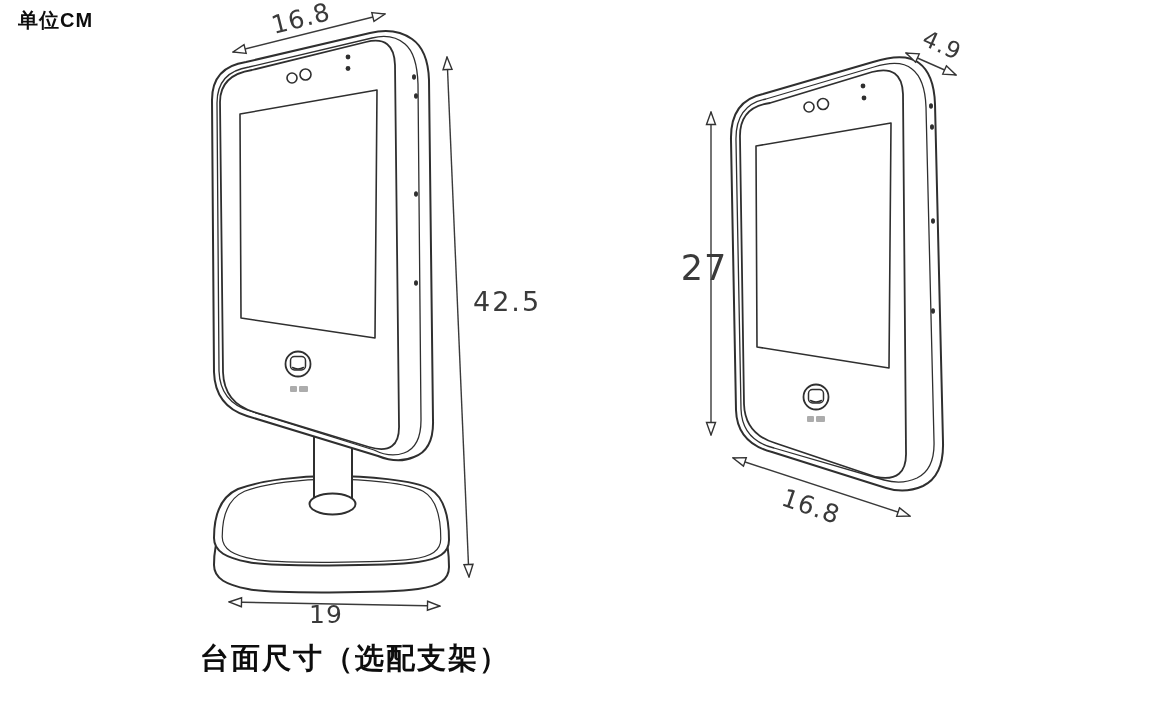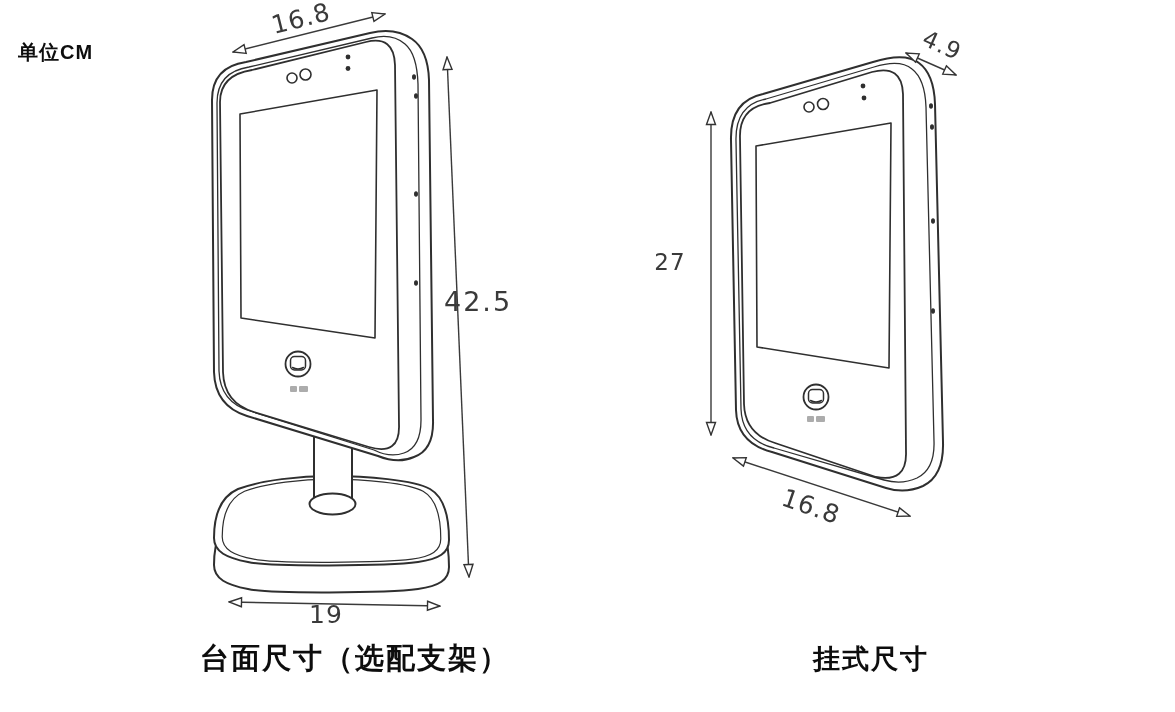--- a/index.html
+++ b/index.html
@@ -19,31 +19,30 @@
     white-space:nowrap;
     line-height:1;
     text-align:center;
   }
   .dim{font-size:25px;letter-spacing:1px;}
   .unit{
     left:18px;top:10px;
     font-size:20px;font-weight:bold;color:#0d0d0d;
     font-family:"Liberation Sans", sans-serif;
     letter-spacing:1px;
-    margin-top:32px;
   }
   .caption{
     font-size:29px;font-weight:bold;color:#0d0d0d;
     font-family:Liberation Mono, monospace;
     letter-spacing:2px;
   }
   .dim-w1{left:266px;top:6px;width:70px;transform:rotate(-14deg);}
-  .dim-h1{left:444px;top:288px;font-size:27px;letter-spacing:2px;}
+  .dim-h1{left:473px;top:288px;font-size:27px;letter-spacing:2px;}
   .dim-b1{left:300px;top:602px;width:52px;}
-  .dim-h2{left:644px;top:251px;width:52px;font-size:23px;}
+  .dim-h2{left:678px;top:251px;width:52px;font-size:35px;}
   .dim-w2{left:778px;top:494px;width:66px;transform:rotate(19deg);}
   .dim-d2{left:914px;top:34px;width:56px;transform:rotate(24deg);font-size:23px;}
   .cap-left{left:200px;top:646px;width:310px;}
   .cap-right{left:766px;top:648px;width:210px;font-size:27px;}
 </style>
 </head>
 <body>
 
 <div class="stage">
 
@@ -148,14 +147,13 @@
 
   <div class="label dim dim-w1">16.8</div>
   <div class="label dim dim-h1">42.5</div>
   <div class="label dim dim-b1">19</div>
 
   <div class="label dim dim-d2">4.9</div>
   <div class="label dim dim-h2">27</div>
   <div class="label dim dim-w2">16.8</div>
 
   <div class="label caption cap-left">台面尺寸（选配支架）</div>
-  <div class="label caption cap-right">挂式尺寸</div>
 </div>
 
 </body></html>

